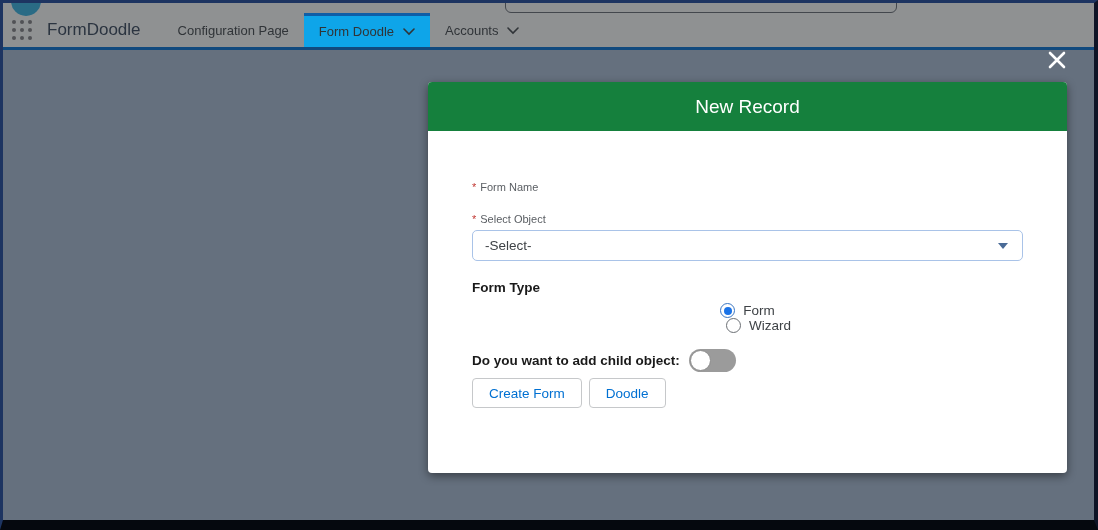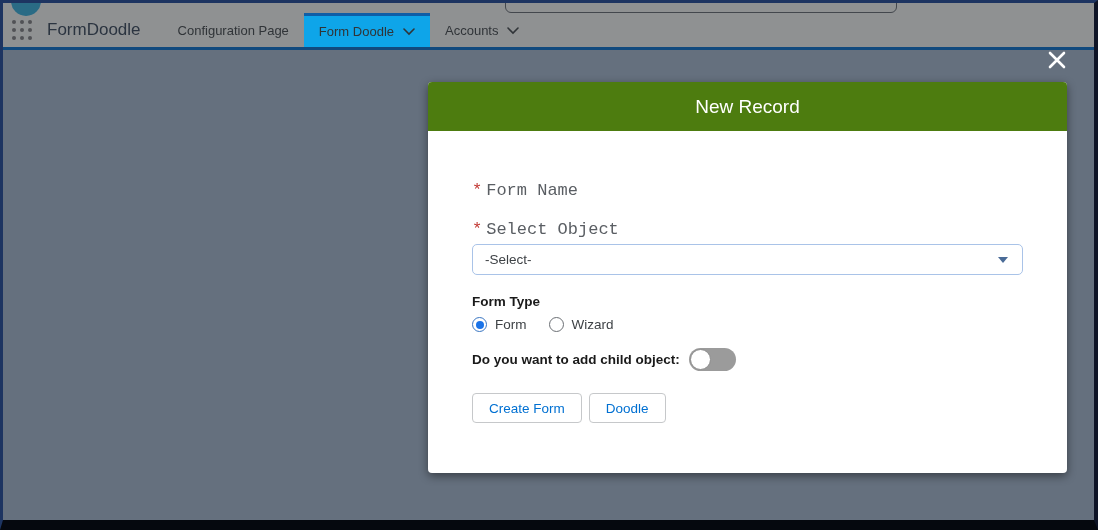--- a/index.html
+++ b/index.html
@@ -52,27 +52,27 @@
     display:flex; align-items:center; justify-content:center; cursor:pointer;
   }
 
   
   .modal {
     position:absolute; left:425px; top:79px; width:639px; height:391px;
     background:#ffffff; border-radius:4px;
     box-shadow:0 3px 10px rgba(0,0,0,.45);
   }
   .modal-header {
-    height:49px; background:#4d7c0f; border-radius:4px 4px 0 0;
+    height:49px; background:#15803d; border-radius:4px 4px 0 0;
     display:flex; align-items:center; justify-content:center;
   }
   .modal-title { color:#ffffff; font-size:19px; }
   .modal-body { padding:50px 44px 0 44px; }
 
-  .field-label { font-size:17px; color:#5a5e63; margin-bottom:5px;font-family:Liberation Mono, monospace; }
+  .field-label { font-size:11px; color:#5a5e63; margin-bottom:5px; }
   .req { color:#c23934; margin-right:4px; }
 
   .text-input {
     width:100%; height:33px; border:1px solid #8a8f94; border-radius:5px;
     padding:0 12px; font-size:13.5px; color:#2f3337;
     font-family:"Liberation Sans", sans-serif; outline:none; background:#fff;
   }
 
   .gap15 { height:15px; }
 
@@ -82,21 +82,21 @@
     font-size:13.5px; color:#3e4246; cursor:pointer; background:#fff;
   }
   .caret {
     position:absolute; right:14px; top:12px; width:0; height:0;
     border-left:5px solid transparent; border-right:5px solid transparent;
     border-top:6px solid #4a6b97;
   }
 
   .bold-label { font-size:13.5px; font-weight:700; color:#1a1a1a; }
   .form-type-block { margin-top:19px; }
-  .radio-row { display:flex; align-items:center; margin-top:8px; }
+  .radio-row { display:flex; align-items:center; margin-top:8px;flex-direction:column; }
   .radio-item { display:flex; align-items:center; cursor:pointer; }
   .radio-item + .radio-item { margin-left:22px; }
   .radio-circle {
     width:15px; height:15px; border-radius:50%; position:relative;
     border:1.5px solid #6b6f74; background:#fff; flex:0 0 auto;
   }
   .radio-circle.checked { border-color:#3a76c2; }
   .radio-circle.checked::after {
     content:""; position:absolute; left:2.5px; top:2.5px; right:2.5px; bottom:2.5px;
     border-radius:50%; background:#1a73e8;
@@ -106,21 +106,21 @@
   .toggle-row { display:flex; align-items:center; margin-top:16px; }
   .toggle {
     margin-left:9px; width:47px; height:23px; border-radius:12px;
     background:#9b9b9b; position:relative; cursor:pointer; flex:0 0 auto;
   }
   .toggle-knob {
     position:absolute; left:1px; top:1px; width:21px; height:21px;
     border-radius:50%; background:#ffffff; border:1px solid #8d8d8d;
   }
 
-  .button-row { display:flex; margin-top:22px; gap:7px; }
+  .button-row { display:flex; margin-top:6px; gap:7px; }
   .btn {
     height:30px; padding:0 16px; background:#ffffff;
     border:1px solid #c6c8ca; border-radius:4px;
     font-size:13.5px; color:#0070d2; cursor:pointer;
     font-family:"Liberation Sans", sans-serif;
   }
 </style>
 </head>
 <body>
 

